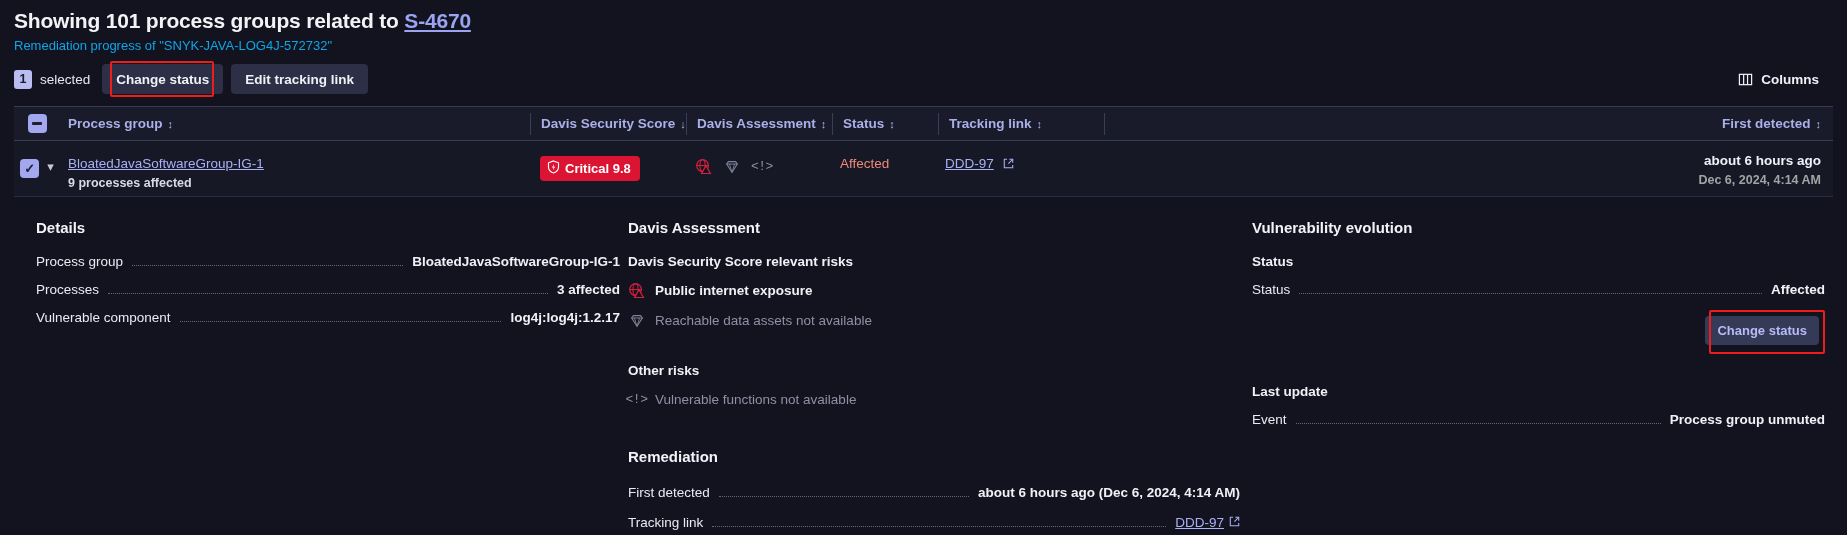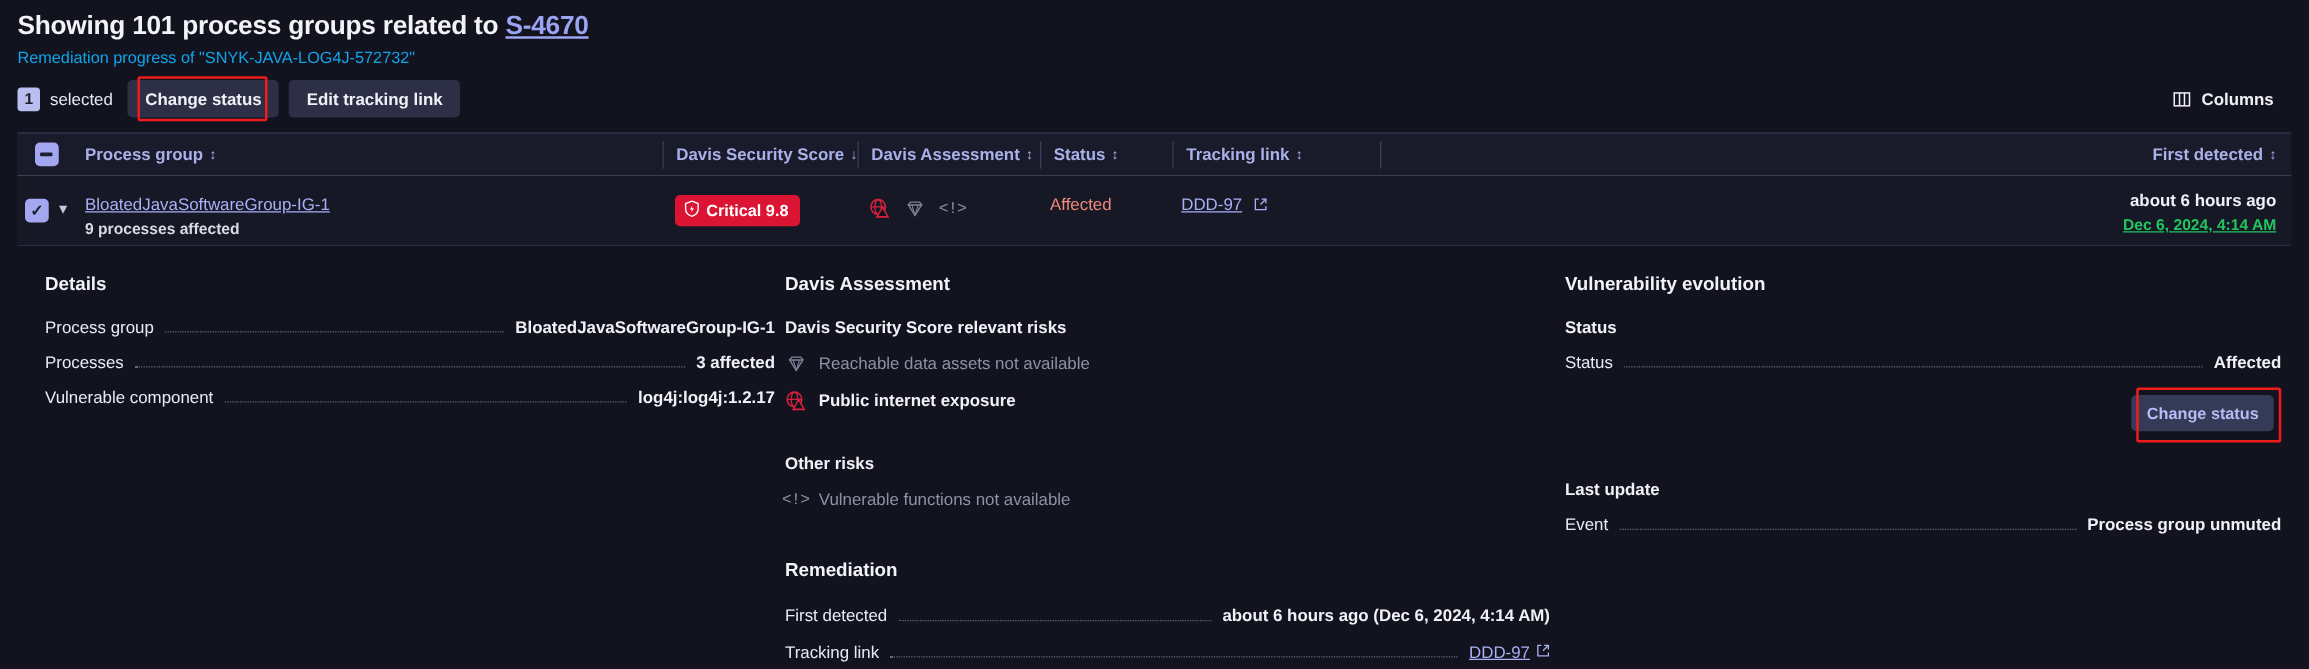--- a/index.html
+++ b/index.html
@@ -97,21 +97,21 @@
     display:inline-flex; align-items:center; gap:5px;
     background:#dc1433; color:#fff; font-size:13px; font-weight:700;
     border-radius:4px; padding:4px 9px 4px 7px;
   }
   .assess-icons { display:flex; align-items:center; gap:11px; padding-top:17px; }
   .status-affected { color:#f08a78; font-size:13.5px; }
   .track-link { color:#a9b0f5; text-decoration:underline; font-size:13.5px; }
   .ext { margin-left:5px; display:inline-block; vertical-align:-1px;}
   .first-det { text-align:right; padding-top:12px; padding-right:12px; }
   .fd-rel { font-size:13.5px; color:#f0f1f6; font-weight:600;}
-  .fd-abs { font-size:12.5px; color:#22c55e; margin-top:5px; font-weight:600;text-decoration:underline;}
+  .fd-abs { font-size:12.5px; color:#a3a3a3; margin-top:5px; font-weight:600;}
 
   
   .detail { display:flex; padding: 22px 0 0 0; background:#13131f; }
   .col-a { width: 620px; flex:none; padding-left: 36px; }
   .col-b { width: 620px; flex:none; padding-left: 8px;}
   .col-c { flex:1 1 auto; padding-left: 12px; padding-right: 22px;}
 
   .sec-h { font-size:15px; font-weight:700; color:#f2f3f7; margin-bottom: 18px; }
   .sub-h { font-size:13.5px; font-weight:700; color:#f0f1f6; margin-bottom: 13px; }
   .sub-h.mt { margin-top: 34px; }
@@ -292,44 +292,44 @@
         <span class="lk">Vulnerable component</span>
         <span class="dots"></span>
         <span class="lv">log4j:log4j:1.2.17</span>
       </div>
     </div>
 
     <div class="col-b">
       <div class="sec-h">Davis Assessment</div>
       <div class="sub-h">Davis Security Score relevant risks</div>
 
+      <div class="risk">
+        <span class="ico">
+          <svg width="17" height="17" viewBox="0 0 18 18">
+            <circle cx="8" cy="8" r="6.2" fill="none" stroke="#d7213c" stroke-width="1.3"></circle>
+            <ellipse cx="8" cy="8" rx="2.8" ry="6.2" fill="none" stroke="#d7213c" stroke-width="1.1"></ellipse>
+            <line x1="1.8" y1="8" x2="14.2" y2="8" stroke="#d7213c" stroke-width="1.1"></line>
+            <path d="M11.6 8.2 L16.3 16.4 H6.9 Z" fill="#13131f" stroke="#d7213c" stroke-width="1.3"></path>
+          </svg>
+        </span>
+        <span class="rl">Public internet exposure</span>
+      </div>
+
       <div class="risk dim">
         <span class="ico">
           <svg width="16" height="16" viewBox="0 0 18 18">
             <path d="M3 5.6 H15 L9 15 Z" fill="none" stroke="#7d8096" stroke-width="1.25"></path>
             <path d="M3 5.6 L4.9 3 H13.1 L15 5.6" fill="none" stroke="#7d8096" stroke-width="1.25"></path>
             <line x1="6.1" y1="5.6" x2="9" y2="15" stroke="#7d8096" stroke-width="1"></line>
             <line x1="11.9" y1="5.6" x2="9" y2="15" stroke="#7d8096" stroke-width="1"></line>
           </svg>
         </span>
         <span class="rl">Reachable data assets not available</span>
       </div>
 
-      <div class="risk">
-        <span class="ico">
-          <svg width="17" height="17" viewBox="0 0 18 18">
-            <circle cx="8" cy="8" r="6.2" fill="none" stroke="#d7213c" stroke-width="1.3"></circle>
-            <ellipse cx="8" cy="8" rx="2.8" ry="6.2" fill="none" stroke="#d7213c" stroke-width="1.1"></ellipse>
-            <line x1="1.8" y1="8" x2="14.2" y2="8" stroke="#d7213c" stroke-width="1.1"></line>
-            <path d="M11.6 8.2 L16.3 16.4 H6.9 Z" fill="#13131f" stroke="#d7213c" stroke-width="1.3"></path>
-          </svg>
-        </span>
-        <span class="rl">Public internet exposure</span>
-      </div>
-
       <div class="sub-h mt">Other risks</div>
       <div class="risk dim">
         <span class="ico codeico">&lt;!&gt;</span>
         <span class="rl">Vulnerable functions not available</span>
       </div>
 
       <div class="sec-h" style="margin-top:40px;margin-bottom:20px;">Remediation</div>
 
       <div class="lrow">
         <span class="lk">First detected</span>

